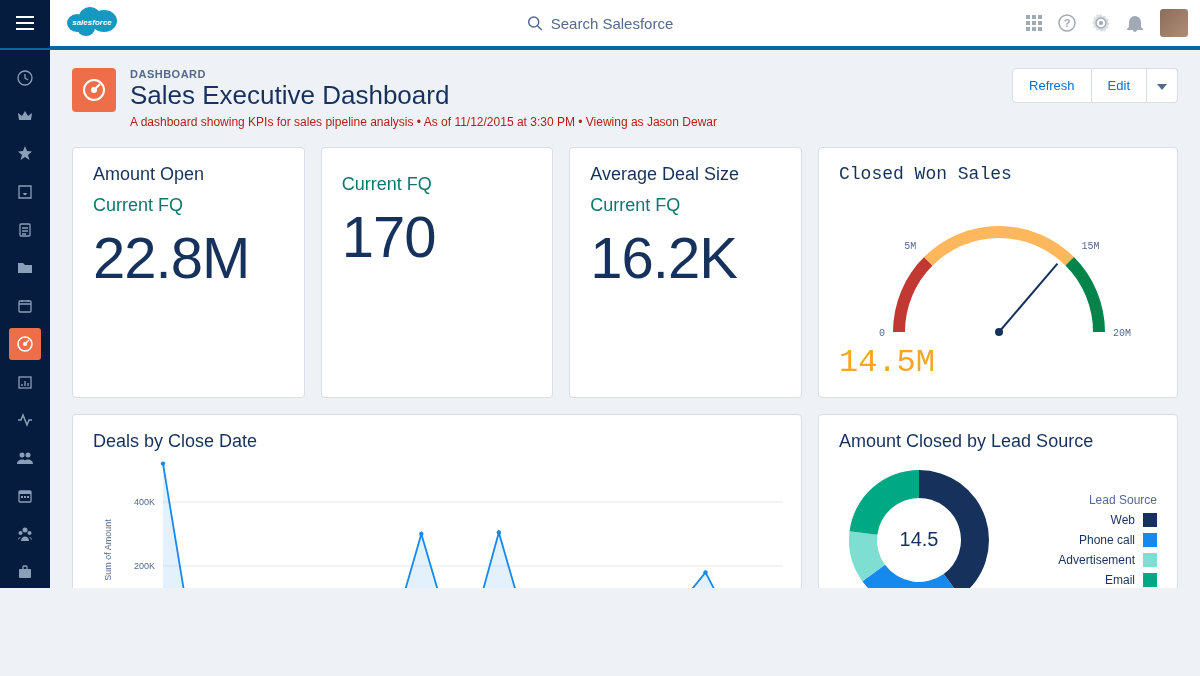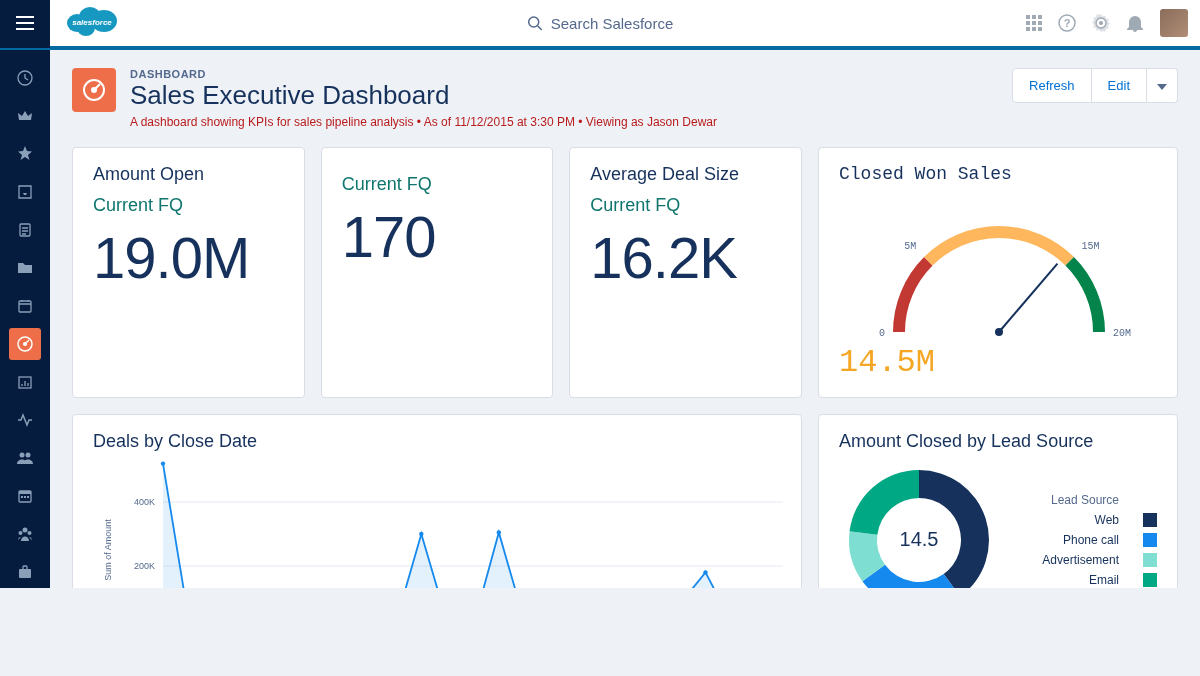--- a/index.html
+++ b/index.html
@@ -34,23 +34,23 @@
 .card { background: #fff; border: 1px solid #d8dde6; border-radius: 4px; padding: 16px 20px; }
 .kpi-title { color: #16325c; font-size: 18px; font-weight: 400; }
 .kpi-sub { color: #0f766e; font-size: 18px; margin-top: 10px; }
 .kpi-value { color: #16325c; font-size: 58px; font-weight: 300; margin-top: 8px; letter-spacing: -1px; }
 .chart-card { grid-column: 1 / span 3; padding-bottom: 4px; }
 .chart-title { color: #16325c; font-size: 18px; font-weight: 400; margin-bottom: 8px; }
 .gauge-card { display: flex; flex-direction: column; font-family: Liberation Mono, monospace; }
 .gauge-value { color: #f5a623; font-size: 32px; font-weight: 400; margin-top: 2px; }
 .donut-card { }
 .donut-wrap { display: flex; align-items: center; gap: 14px; margin-top: 6px; }
-.legend-title { font-size: 12px; color: #54698d; text-align: center; margin-bottom: 6px; }
+.legend-title { font-size: 12px; color: #54698d; text-align: right; margin-bottom: 6px; }
 .legend { display: flex; flex-direction: column; gap: 6px; min-width: 110px;}
-.legend-row { display: flex; align-items: center; justify-content: flex-end; font-size: 12px; color: #16325c; gap: 24px; }
+.legend-row { display: flex; align-items: center; justify-content: flex-end; font-size: 12px; color: #16325c; gap: 8px; }
 .swatch { width: 14px; height: 14px; }
 .line-svg text { font-size: 9px; fill: #54698d; }
 .gauge-label { font-size: 10px; fill: #54698d; }
 .ylabel { font-size: 10px; fill: #54698d; }
 </style>
 </head>
 <body>
 
 <div class="top-bar">
   <div class="hamburger">
@@ -222,21 +222,21 @@
               <path d="M0 0l5 6 5-6z"></path>
             </svg></button>
       </div>
     </div>
 
     <div class="grid">
 
       <div class="card">
         <div class="kpi-title">Amount Open</div>
         <div class="kpi-sub">Current FQ</div>
-        <div class="kpi-value">19.0M</div>
+        <div class="kpi-value">22.8M</div>
       </div>
 
       <div class="card">
         <div class="kpi-sub">Current FQ</div>
         <div class="kpi-value">170</div>
       </div>
 
       <div class="card">
         <div class="kpi-title">Average Deal Size</div>
         <div class="kpi-sub">Current FQ</div>

